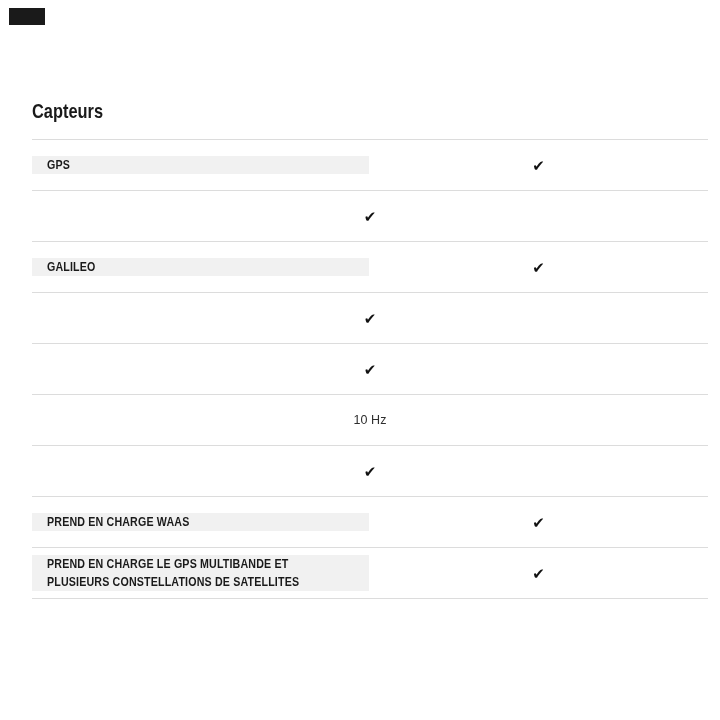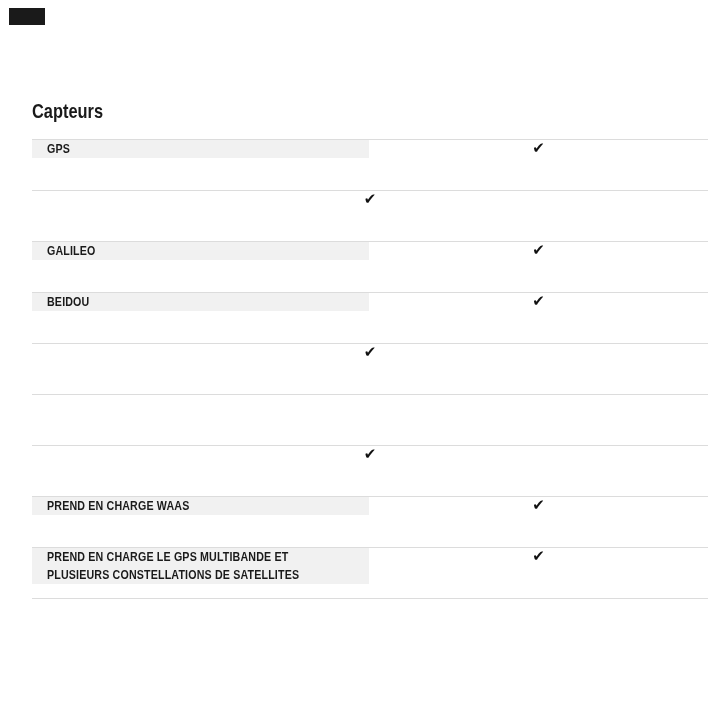--- a/index.html
+++ b/index.html
@@ -37,21 +37,21 @@
     position: absolute;
     left: 32px;
     top: 139px;
     width: 676px;
     border-top: 1px solid #dcdcdc;
   }
   .spec-row {
     display: flex;
     min-height: 50px;
     border-bottom: 1px solid #dcdcdc;
-    align-items: flex-start;
+    align-items: center;
   }
   .cell-label {
     width: 337px;
     box-sizing: border-box;
     background: #f1f1f1;
     display: flex;
     align-items: center;
     padding-left: 15px;
     padding-right: 4px;
   }
@@ -113,33 +113,33 @@
     </div>
     <div class="spec-row">
       <div class="cell-label">
         <span class="label-text">GALILEO</span>
       </div>
       <div class="cell-value">
         <span class="check-icon">✔</span>
       </div>
     </div>
     <div class="spec-row">
-      <div class="cell-label">
-        <span class="label-text">BEIDOU</span>
-      </div>
       <div class="cell-value">
         <span class="check-icon">✔</span>
       </div>
     </div>
     <div class="spec-row">
       <div class="cell-value">
         <span class="check-icon">✔</span>
       </div>
     </div>
     <div class="spec-row">
+      <div class="cell-value">
+        <span class="value-text">10 Hz</span>
+      </div>
     </div>
     <div class="spec-row">
       <div class="cell-value">
         <span class="check-icon">✔</span>
       </div>
     </div>
     <div class="spec-row">
       <div class="cell-label">
         <span class="label-text">PREND EN CHARGE WAAS</span>
       </div>

